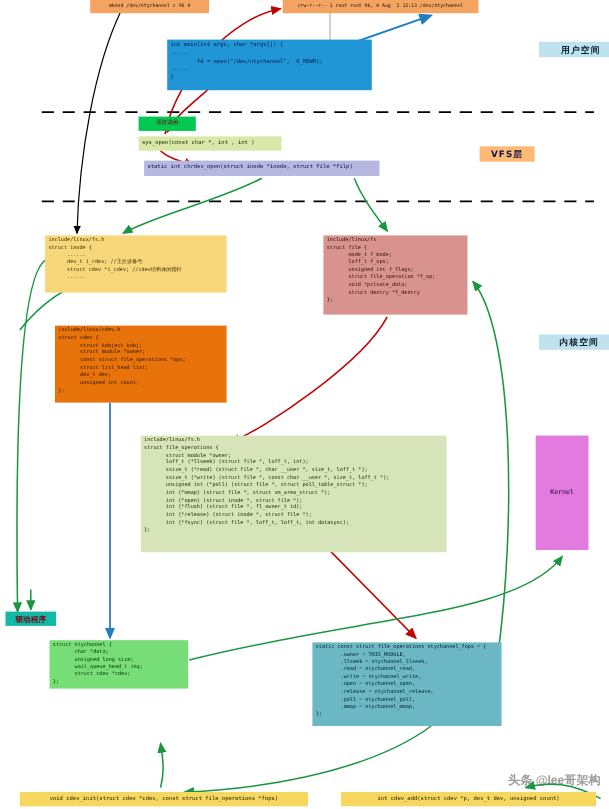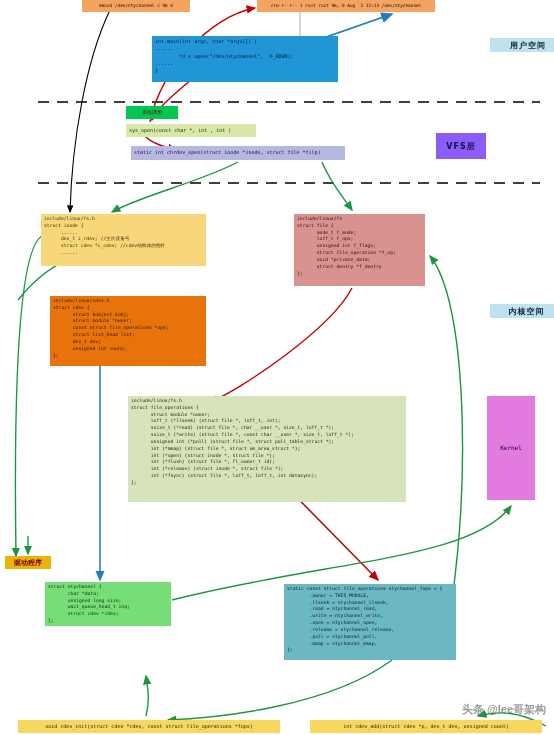--- a/index.html
+++ b/index.html
@@ -89,26 +89,26 @@
   
   .region{
     position:absolute;background:#bfe2ef;color:#102030;
     font-family:"DejaVu Sans","Liberation Sans",sans-serif;
     font-size:8px;font-weight:bold;letter-spacing:1px;
     display:flex;align-items:center;justify-content:center;
   }
   .region-user{left:490px;top:38px;width:76px;height:14px;}
   .region-kernelspace{left:490px;top:304px;width:73px;height:14px;}
   .region-vfs{
-    left:436px;top:133px;width:50px;height:26px;
-    background:#8b5cf6;color:#10104a;
+    left:436px;top:133px;width:50px;height:14px;
+    background:#fdba74;color:#10104a;
   }
   .region-driver{
     left:5px;top:556px;width:46px;height:13px;
-    background:#eab308;color:#7a0010;
+    background:#14b8a6;color:#7a0010;
     font-family:"DejaVu Sans","Liberation Sans",sans-serif;
     font-size:7px;font-weight:bold;
     display:flex;align-items:center;justify-content:center;
     position:absolute;
   }
 
   .watermark{
     position:absolute;right:8px;bottom:18px;
     font-family:Liberation Sans, sans-serif;
     font-size:11px;color:#7a7a7a;font-weight:bold;opacity:.75;

